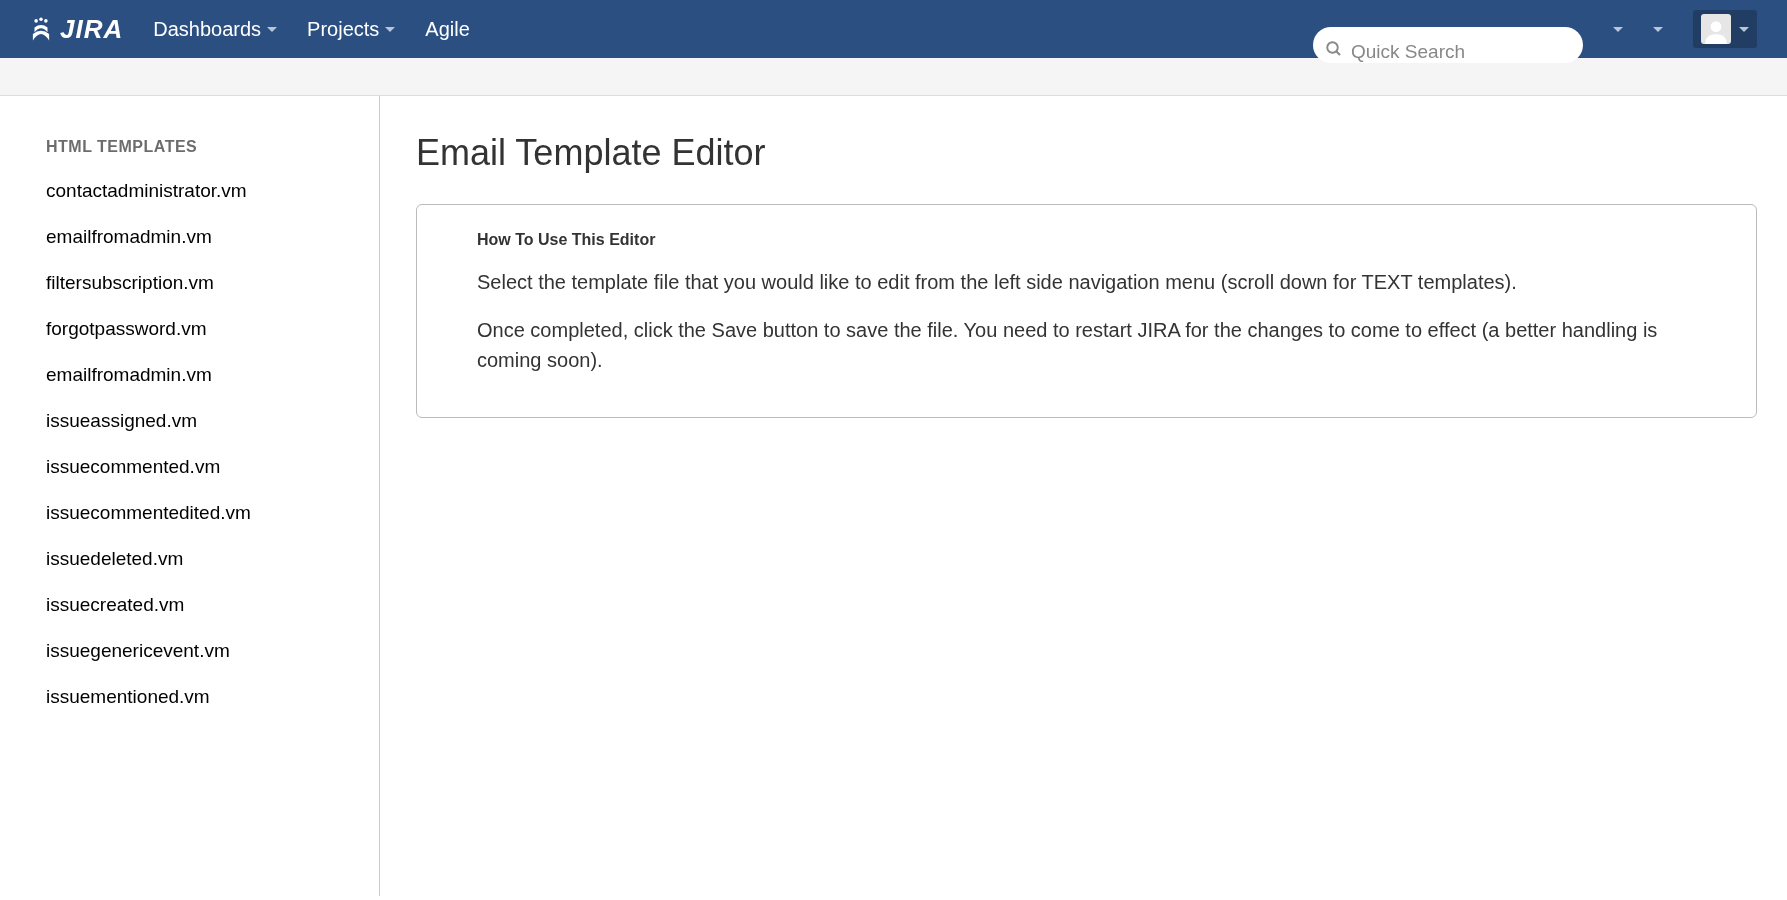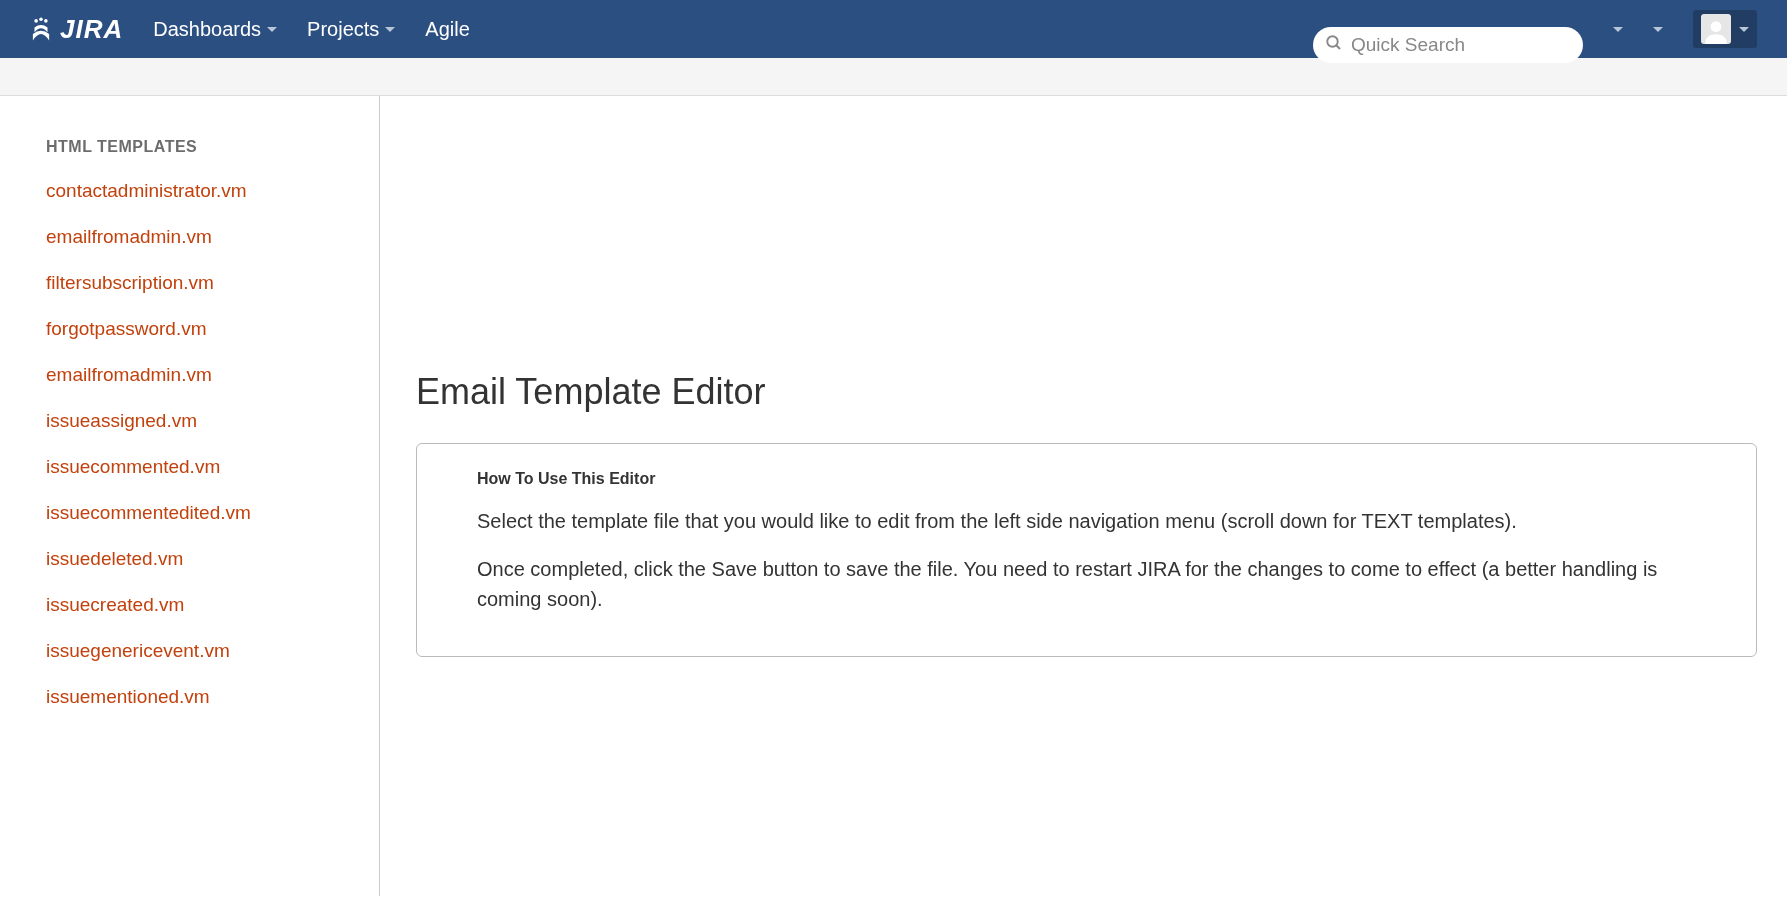--- a/index.html
+++ b/index.html
@@ -45,21 +45,21 @@
     border-top: 5px solid #b8c6d9;
     display: inline-block;
   }
   .spacer { flex: 1; }
   .search-box {
     background: #fff;
     border-radius: 20px;
     height: 36px;
     width: 270px;
     display: flex;
-    align-items: center;
+    align-items: flex-end;
     padding: 0 12px;
     gap: 8px;
     margin-top: 32px;
   }
   .search-icon { color: #888; font-size: 18px; }
   .search-input {
     border: none;
     outline: none;
     font-size: 19px;
     color: #666;
@@ -96,40 +96,40 @@
   }
   .avatar svg { width: 26px; height: 26px; }
   
   .subbar {
     height: 38px;
     background: #f5f5f5;
     border-bottom: 1px solid #ddd;
   }
   
   
-  .layout { display: flex; align-items: center; }
+  .layout { display: flex; }
   .sidebar {
     width: 380px;
     padding: 42px 0 0 46px;
     border-right: 1px solid #ccc;
     min-height: 800px;
   }
   .sidebar-heading {
     font-size: 16px;
     font-weight: bold;
     color: #6c6c6c;
     letter-spacing: 0.5px;
     margin-bottom: 24px;
   }
   .sidebar-list { list-style: none; }
   .sidebar-list li {
     margin-bottom: 24px;
   }
   .sidebar-list a {
-    color: #c2410c;
+    color: #000000;
     font-size: 19px;
     text-decoration: none;
     cursor: pointer;
   }
   
   .main {
     flex: 1;
     padding: 36px 30px 0 36px;
   }
   .page-title {

